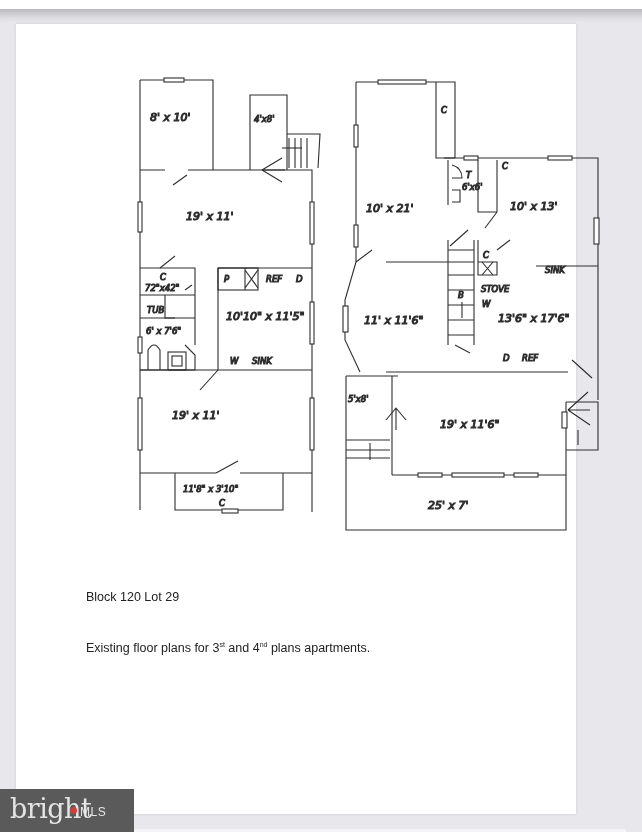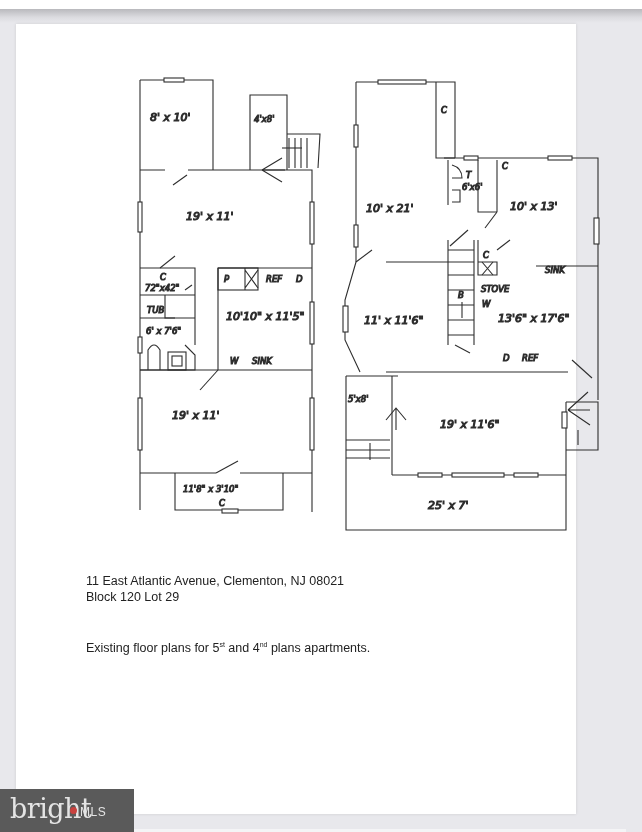--- a/index.html
+++ b/index.html
@@ -195,24 +195,23 @@
     <text class="hand hand-sm" x="458" y="298">B</text>
     <text class="hand" x="364" y="324">11' x 11'6"</text>
     <text class="hand" x="498" y="322">13'6" x 17'6"</text>
     <text class="hand hand-sm" x="503" y="361">D</text>
     <text class="hand hand-sm" x="522" y="361">REF</text>
     <text class="hand hand-sm" x="348" y="402">5'x8'</text>
     <text class="hand" x="440" y="428">19' x 11'6"</text>
     <text class="hand" x="428" y="509">25' x 7'</text>
   </svg>
 
-  <div class="caption" style="left:70px; top:549px;">11 East Atlantic Avenue, Clementon, NJ 08021</div>
   <div class="caption" style="left:70px; top:565px;text-align:center;">Block 120  Lot 29</div>
   <div class="caption" style="left:70px; top:613px;">
-    <span>Existing floor plans for 5</span><sup>st</sup><span> and 4</span><sup>nd</sup><span> plans apartments.</span>
+    <span>Existing floor plans for 3</span><sup>st</sup><span> and 4</span><sup>nd</sup><span> plans apartments.</span>
   </div>
 </div>
 
 <div class="below-page"></div>
 
 <div class="watermark">
   <span class="wm-bright">bright</span>
   <span class="wm-dot"></span>
   <span class="wm-mls">MLS</span>
 </div>

